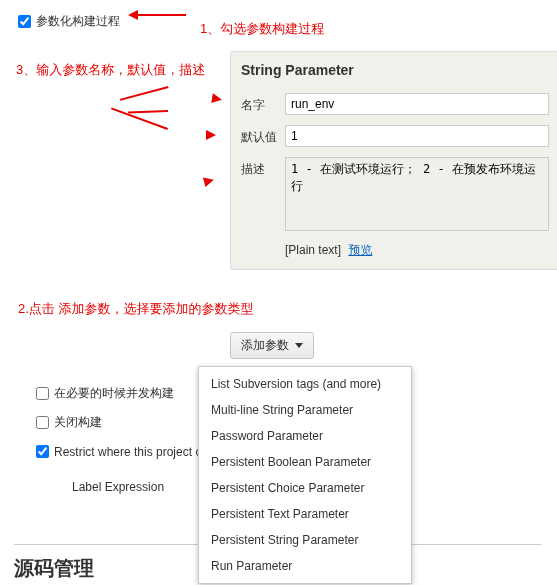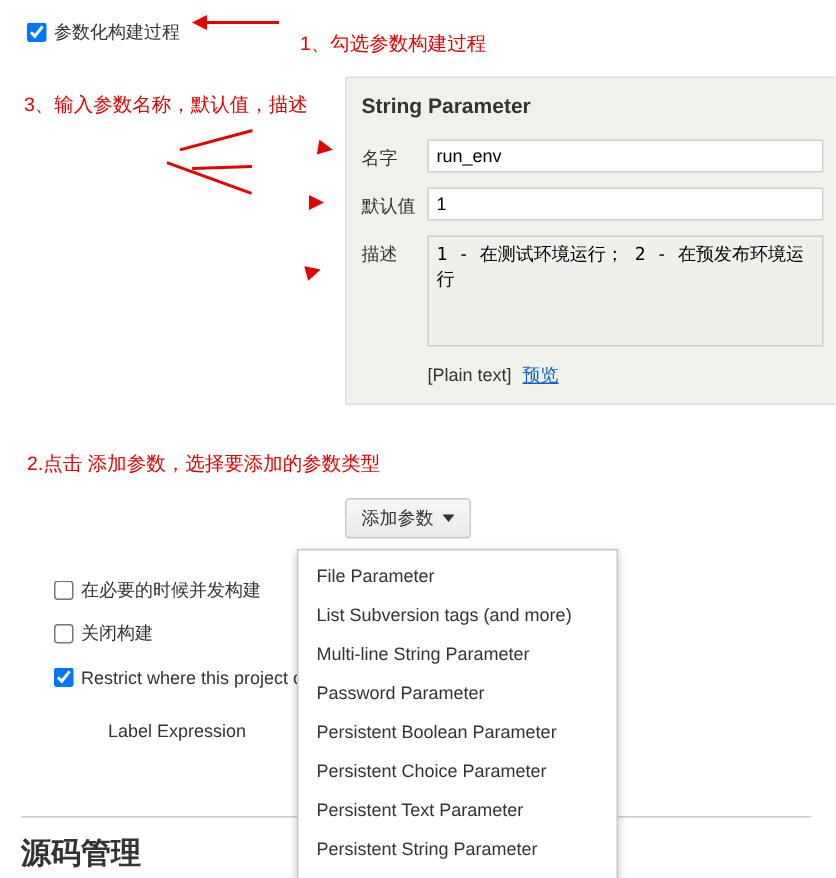--- a/index.html
+++ b/index.html
@@ -188,21 +188,20 @@
     <div class="iced">iced by 1 node</div>
   </div>
 
   <hr class="sep">
 
 </div>
 
 <div class="section-h">源码管理</div>
 
 <div class="dropdown">
-  <div class="dropdown-item">File Parameter</div>
   <div class="dropdown-item">List Subversion tags (and more)</div>
   <div class="dropdown-item">Multi-line String Parameter</div>
   <div class="dropdown-item">Password Parameter</div>
   <div class="dropdown-item">Persistent Boolean Parameter</div>
   <div class="dropdown-item">Persistent Choice Parameter</div>
   <div class="dropdown-item">Persistent Text Parameter</div>
   <div class="dropdown-item">Persistent String Parameter</div>
   <div class="dropdown-item">Run Parameter</div>
 
 </div>

